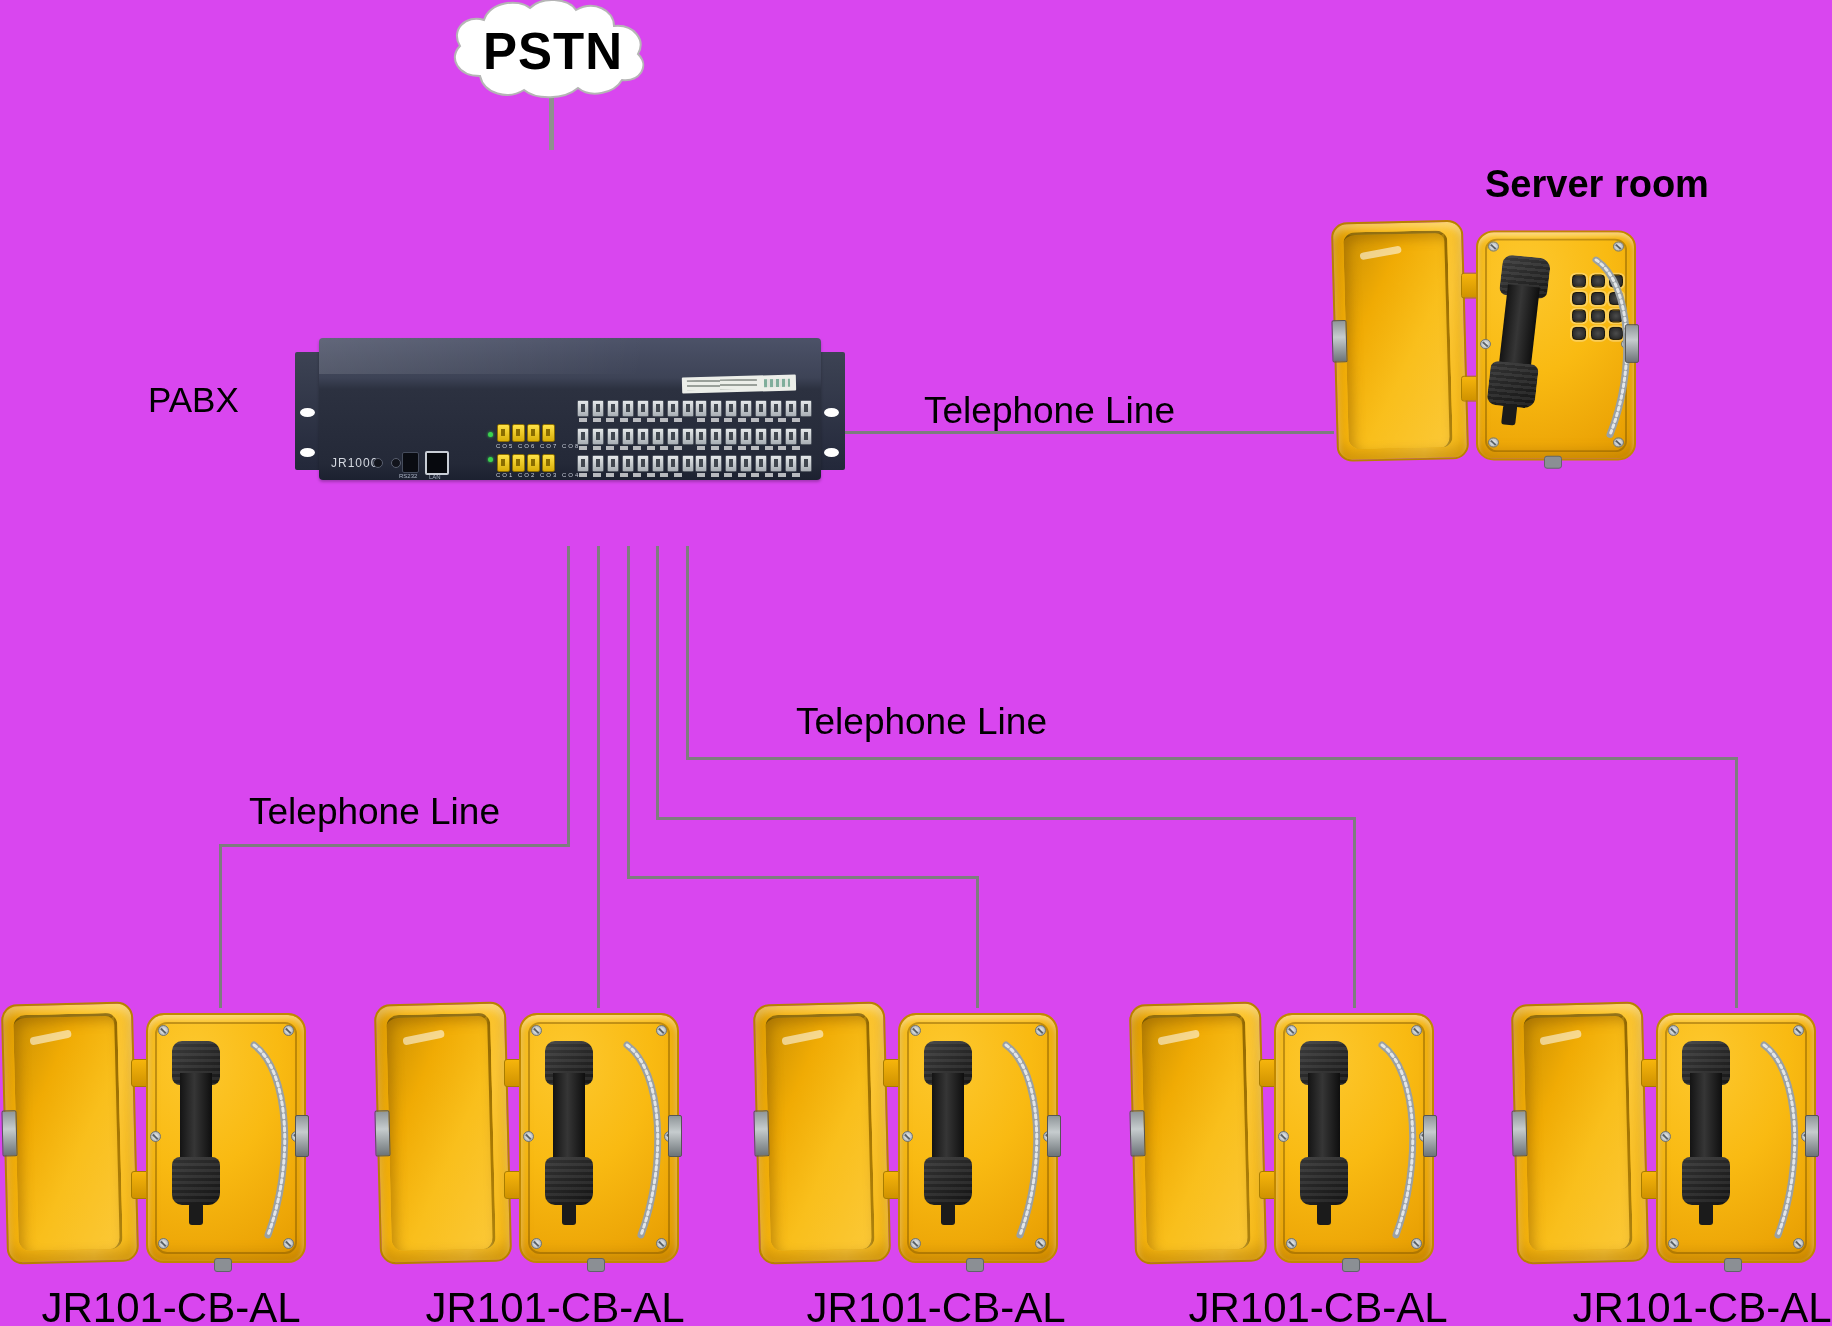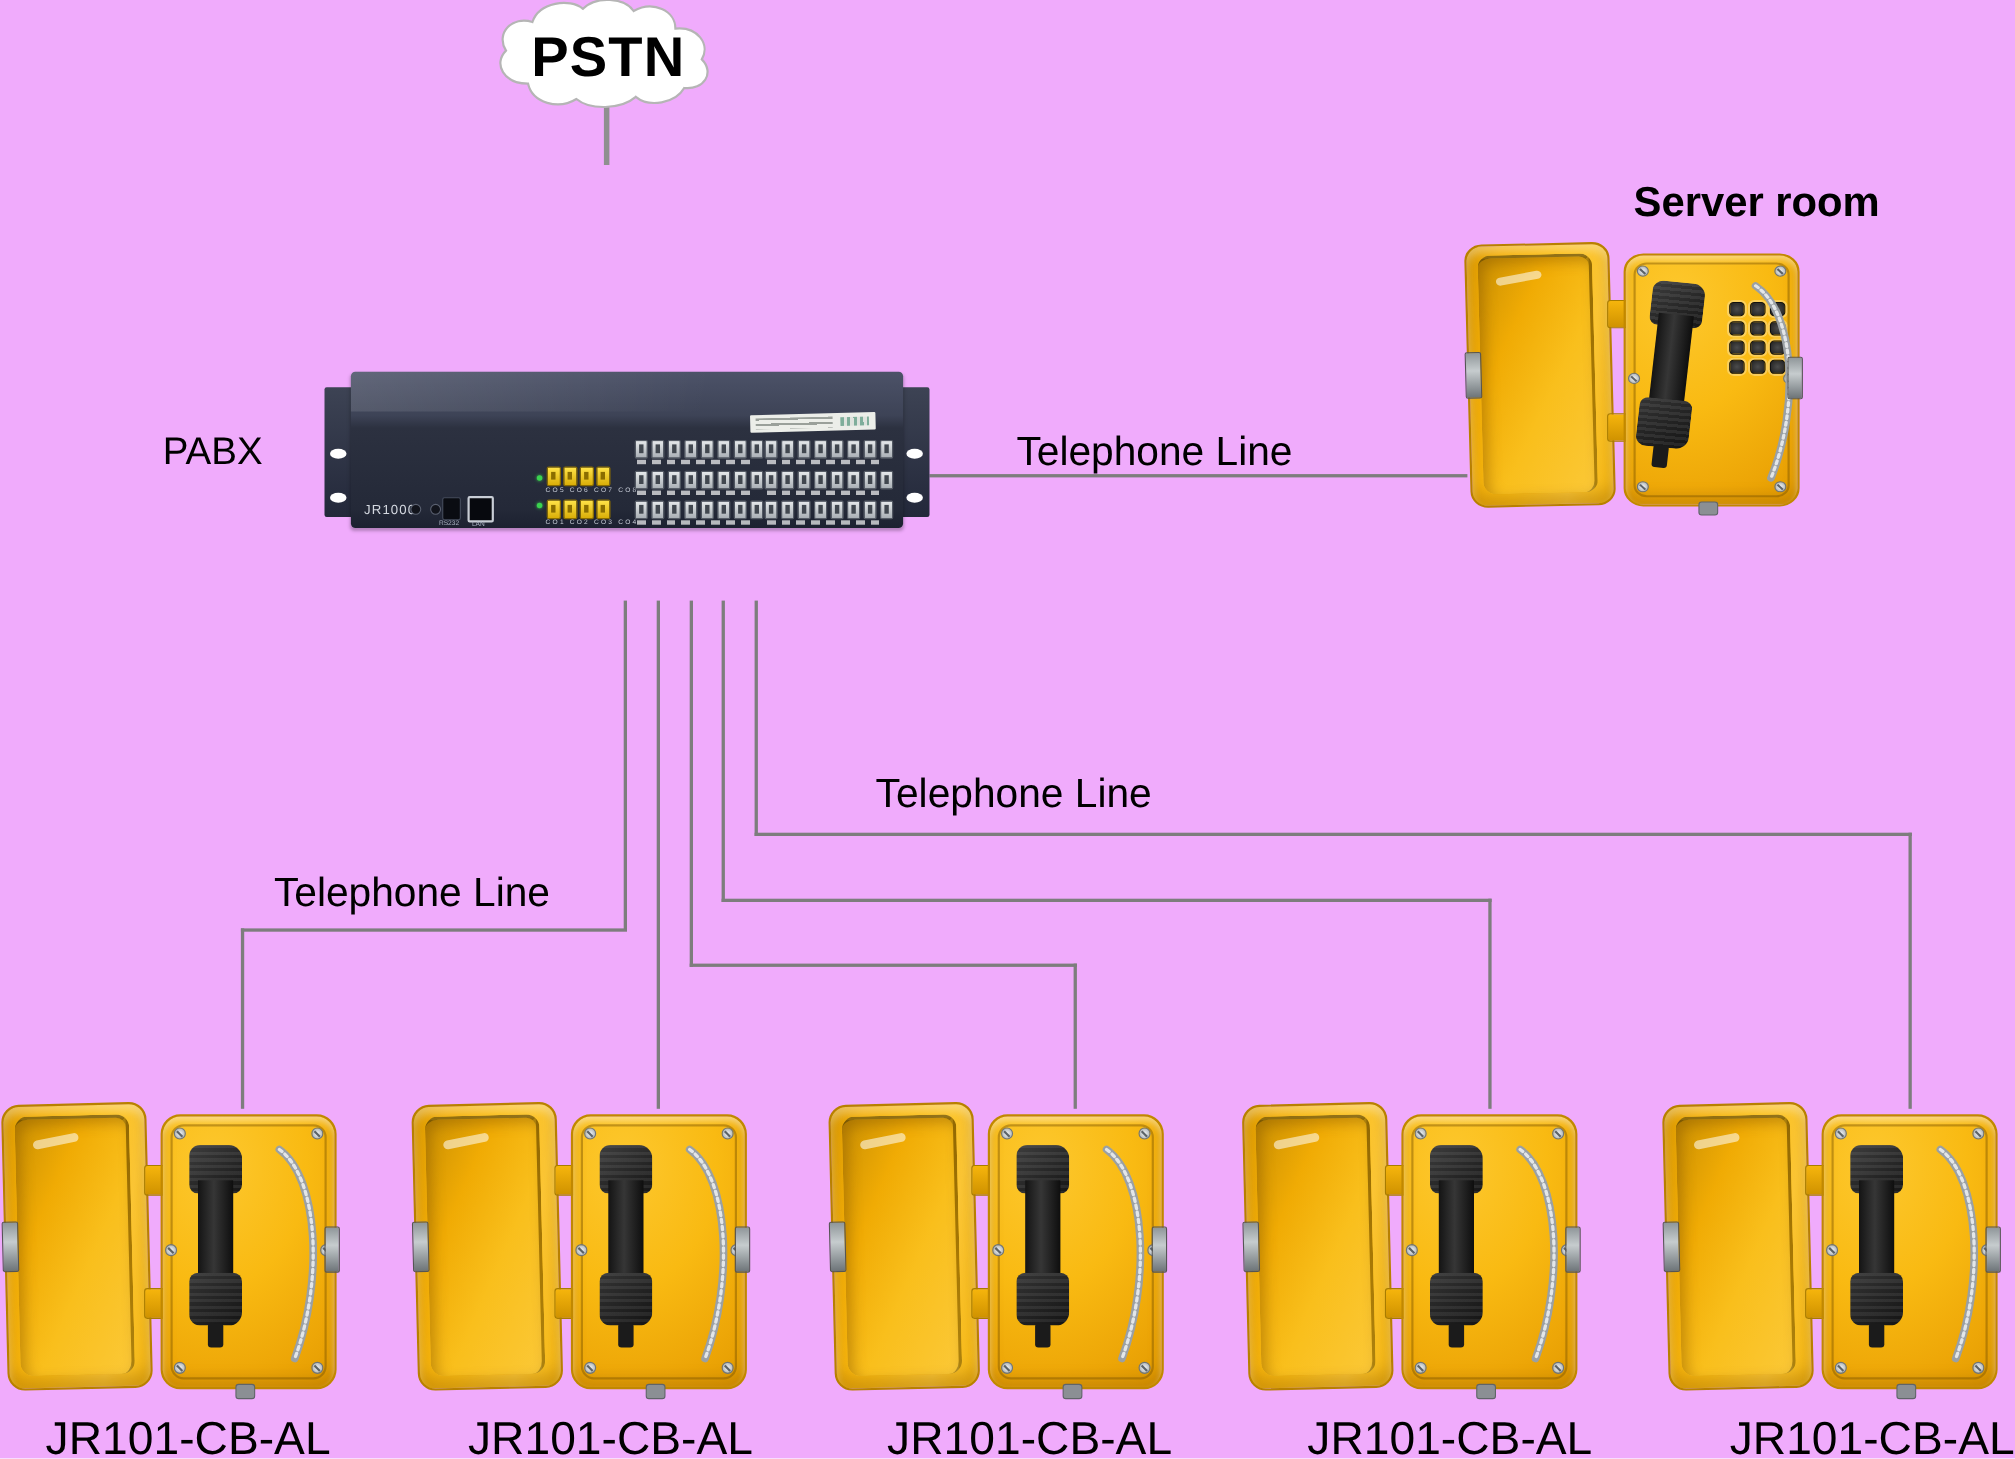--- a/index.html
+++ b/index.html
@@ -1,16 +1,16 @@
 <!DOCTYPE html>
 <html><head>
 <meta charset="utf-8">
 <style>
   html,body{margin:0;padding:0;background:#fff;}
-  .canvas{position:relative;width:1832px;height:1326px;background:#f0abfc;overflow:hidden;
+  .canvas{position:relative;width:1832px;height:1326px;background:#d946ef;overflow:hidden;
           font-family:"Liberation Sans",sans-serif;color:#000;}
   .lbl{position:absolute;font-size:37px;color:#000;white-space:nowrap;}
   .lbl.bold{font-weight:bold;margin-left:39px;}
 
   
   .wire{position:absolute;background:#7d7d7d;}
   .wire.h{height:3px;}
   .wire.v{width:3px;}
   .stem{position:absolute;background:#8f8f8f;width:5px;}
 
@@ -155,21 +155,21 @@
   <div class="wire v" style="left:1735px;top:757px;height:251px;"></div>
 
   <svg class="cloud" viewBox="0 0 220 100">
     <path d="M 36 76 C 14 76 4 58 16 46 C 6 30 22 14 40 20 C 46 2 74 -2 86 8
              C 98 -4 124 -2 132 10 C 150 0 170 10 170 26 C 190 24 202 40 194 54
              C 206 66 196 82 178 80 C 170 94 146 98 134 88 C 120 100 92 100 80 90
              C 64 100 40 94 36 76 Z" fill="#ffffff" stroke="#b5b5b5" stroke-width="2"></path>
   </svg>
   <div class="pstn-text">PSTN</div>
 
-  <div class="lbl" style="left:148px;top:391px;font-size:35px;">PABX</div>
+  <div class="lbl" style="left:148px;top:380px;font-size:35px;">PABX</div>
 
   <div class="pabx">
     <div class="ear left">
       <div class="hole h1"></div>
       <div class="hole h2"></div>
     </div>
     <div class="ear right">
       <div class="hole h1"></div>
       <div class="hole h2"></div>
     </div>

